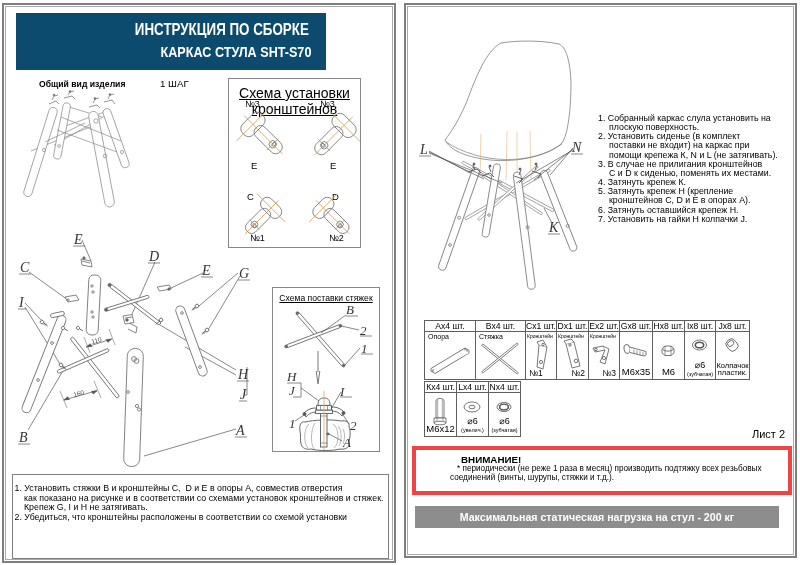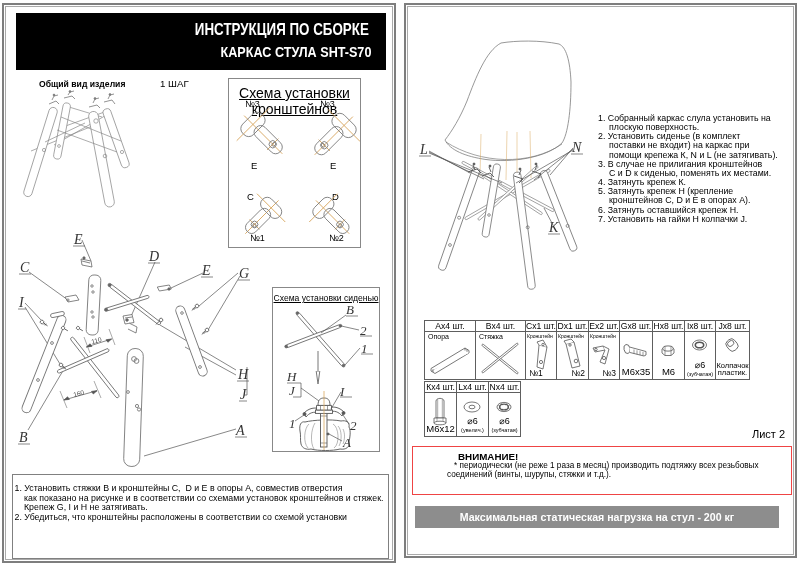--- a/index.html
+++ b/index.html
@@ -7,21 +7,21 @@
 .page { position:absolute; border:2px solid #7e7e7e; background:#fff; }
 .pinner { position:absolute; left:1px; top:1px; right:1px; bottom:1px; border:1px solid #aaa; }
 .abs { position:absolute; }
 </style>
 </head>
 <body>
 
 <div class="page" style="left:2px; top:3px; width:394px; height:560px;">
  <div class="pinner"></div>
 
- <div class="abs" style="left:12px; top:8px; width:370px; height:57px; background:#000000; color:#fff;">
+ <div class="abs" style="left:12px; top:8px; width:310px; height:57px; background:#0c4a6e; color:#fff;">
    <div style="position:absolute; right:17px; top:7px; font-size:16.5px; font-weight:bold; transform:scaleX(0.81); transform-origin:100% 50%; white-space:nowrap;">ИНСТРУКЦИЯ ПО СБОРКЕ</div>
    <div style="position:absolute; right:15px; top:31px; font-size:14.5px; font-weight:bold; transform:scaleX(0.87); transform-origin:100% 50%; white-space:nowrap;">КАРКАС СТУЛА SHT-S70</div>
  </div>
  <div class="abs" style="left:35px; top:73px; font-size:9.7px; font-weight:bold; transform:scaleX(0.89); transform-origin:0 50%;">Общий вид изделия</div>
  <div class="abs" style="left:156px; top:73px; font-size:9.7px;">1 ШАГ</div>
 
  <svg class="abs" style="left:11px; top:85px;" width="165" height="125" viewBox="0 0 165 125">
   <g stroke="#888" fill="#fff" stroke-width="0.7">
 
    <g fill="none">
@@ -255,21 +255,21 @@
          <rect x="-12" y="-18" width="24" height="13" rx="6"></rect>
          <rect x="-6" y="-8" width="12" height="30" rx="5.5"></rect>
          <circle cx="0" cy="12" r="3.3"></circle>
             <ellipse cx="0.7" cy="12.7" rx="1.9" ry="1.5"></ellipse>
        </g>
      </g>
    </svg>
  </div>
 
  <div class="abs" style="left:268px; top:282px; width:108px; height:165px; border:1px solid #888;">
-   <div style="text-align:center; font-size:8.6px; margin-top:5px; text-decoration:underline;">Схема установки сиденью</div>
+   <div style="text-align:center; font-size:8.6px; margin-top:5px; text-decoration:underline;">Схема поставки стяжек</div>
    <svg class="abs" style="left:0;top:0;" width="106" height="163" viewBox="0 0 106 163">
 
      <g stroke="#666" fill="#fff" stroke-width="0.8">
        <g transform="translate(47.5,51.4) rotate(48.7)">
             <rect x="-35" y="-1.6" width="70" height="3.2" rx="1.6"></rect>
           </g>
        <g transform="translate(40.3,48.2) rotate(-20.9)">
             <rect x="-29" y="-1.5" width="58" height="3" rx="1.5"></rect>
           </g>
        <circle cx="24.4" cy="25.1" r="1.4" fill="#666"></circle>
@@ -587,21 +587,21 @@
                 <path d="M9,12 l2.5,1.5 M12,9.8 l1.5,2.4 M18,9.9 l-1.3,2.4 M21,12.1 l-2.5,1.4 M21,16 l-2.6,-1.2 M17.5,18.3 l-1.2,-2.6 M12.5,18.2 l1.2,-2.5 M9.2,16 l2.6,-1.3" stroke-width="0.5"></path>
               </g>
             </svg>
           </td>
   </tr>
  </tbody>
     </table>
 
  <div class="abs" style="left:346px; top:423px; font-size:11px;">Лист 2</div>
 
- <div class="abs" style="left:6px; top:441px; width:380px; height:49px; border:1px solid #ef4444; font-size:8.2px; line-height:8.8px; white-space:nowrap; overflow:hidden;">
+ <div class="abs" style="left:6px; top:441px; width:380px; height:49px; border:4px solid #ef4444; font-size:8.2px; line-height:8.8px; white-space:nowrap; overflow:hidden;">
    <div style="margin:6px 0 0 45px; font-weight:bold; font-size:9.8px;">ВНИМАНИЕ!</div>
    <div style="margin-left:41px;">* периодически (не реже 1 раза в месяц) производить подтяжку всех резьбовых</div>
    <div style="margin-left:34px;">соединений (винты, шурупы, стяжки и т.д.).</div>
  </div>
 
  <div class="abs" style="left:9px; top:501px; width:364px; height:22px; background:#8d8d8d; color:#fff; font-weight:bold; font-size:10.6px; text-align:center; line-height:22px;">Максимальная статическая нагрузка на стул - 200 кг</div>
 </div>
 
 <style>
 td.h { border:1px solid #5e5e5e; text-align:center; font-size:8.6px; padding:0; white-space:nowrap; overflow:hidden; }

